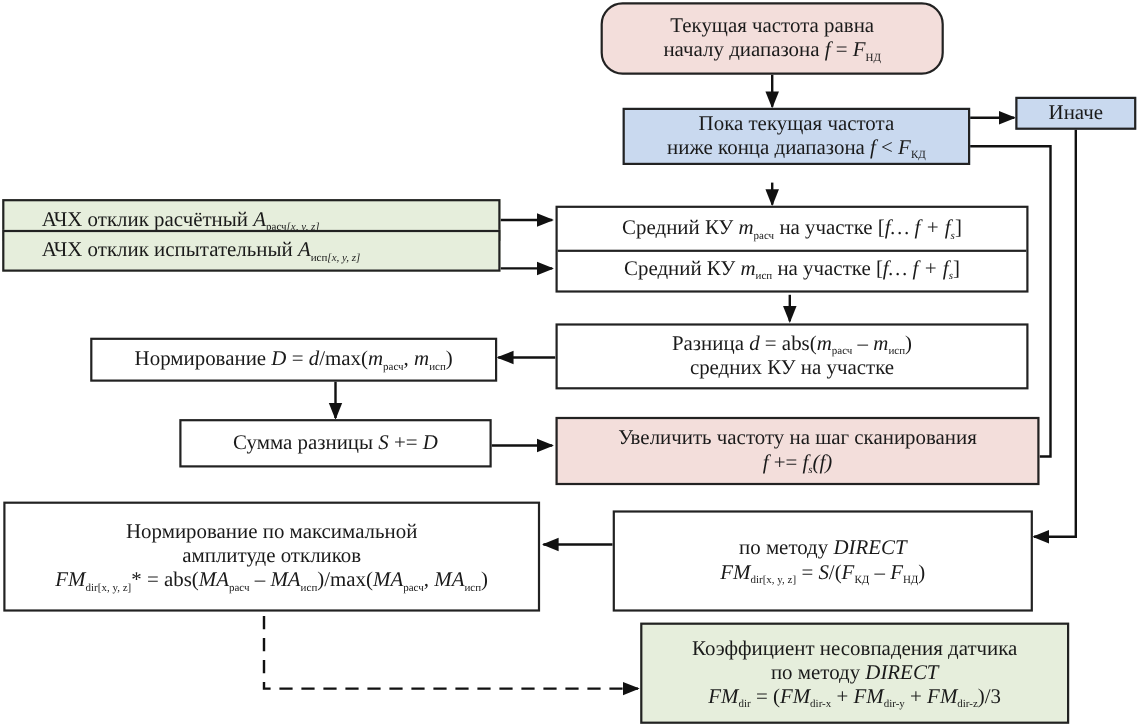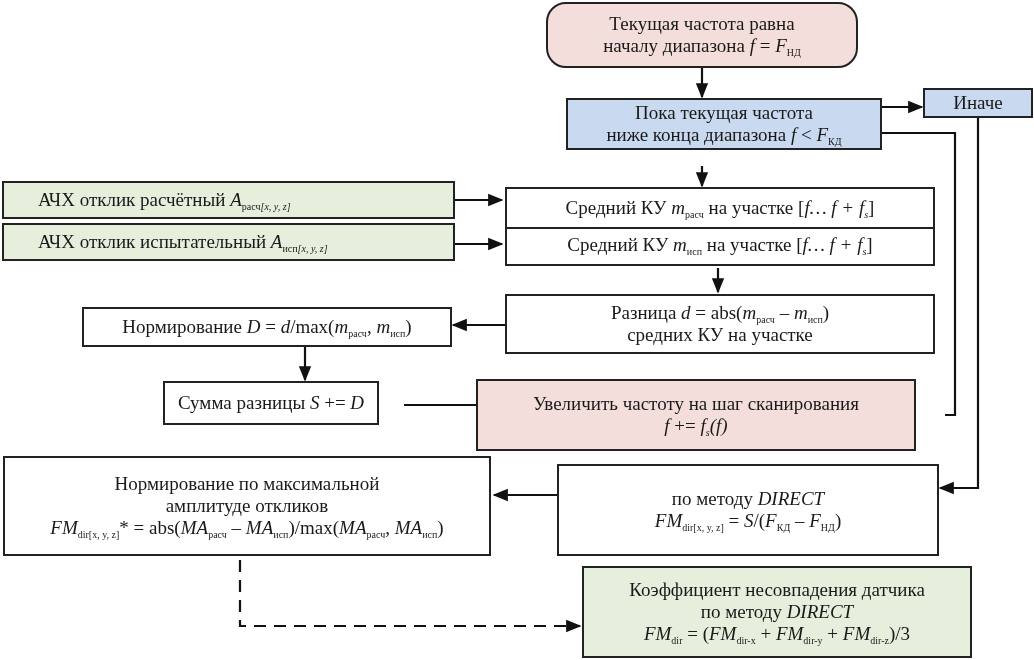--- a/index.html
+++ b/index.html
@@ -70,21 +70,21 @@
 </div>
 
 <div class="box blue" style="left:923px; top:88px; width:110px; height:30px;">
   <span>Иначе</span>
 </div>
 
 <div class="box green left" style="left:2px; top:181px; width:453px; height:38px;">
   <span class="row"><span>АЧХ отклик расчётный </span><i>A</i><sub><span>расч</span><i>[x, y, z]</i></sub></span>
 </div>
 
-<div class="box green left" style="left:2px; top:223px; width:453px; height:38px; ">
+<div class="box green left" style="left:2px; top:209px; width:453px; height:38px; ">
   <span class="row"><span>АЧХ отклик испытательный </span><i>A</i><sub><span>исп</span><i>[x, y, z]</i></sub></span>
 </div>
 
 <div class="box white" style="left:505px; top:187px; width:430px; height:79px; justify-content:flex-start;">
   <div style="height:39px; display:flex; align-items:center;">
     <span class="row"><span>Средний КУ </span><i>m</i><sub>расч</sub><span> на участке [</span><i>f… f + f</i><sub><i>s</i></sub><span>]</span></span>
   </div>
   <div class="split" style="top:38px;"></div>
   <div style="height:40px; display:flex; align-items:center;">
     <span class="row"><span>Средний КУ </span><i>m</i><sub>исп</sub><span> на участке [</span><i>f… f + f</i><sub><i>s</i></sub><span>]</span></span>
@@ -93,25 +93,25 @@
 
 <div class="box white" style="left:505px; top:294px; width:430px; height:60px;">
   <span class="row"><span>Разница </span><i>d</i><span> = abs(</span><i>m</i><sub>расч</sub><span> – </span><i>m</i><sub>исп</sub><span>)</span></span>
   <span class="row">средних КУ на участке</span>
 </div>
 
 <div class="box white" style="left:82px; top:307px; width:370px; height:40px;">
   <span class="row"><span>Нормирование </span><i>D</i><span> = </span><i>d</i><span>/max(</span><i>m</i><sub>расч</sub><span>, </span><i>m</i><sub>исп</sub><span>)</span></span>
 </div>
 
-<div class="box white" style="left:163px; top:381px; width:216px; height:44px;">
+<div class="box white" style="left:163px; top:381px; width:284px; height:44px;">
   <span class="row"><span>Сумма разницы </span><i>S</i><span> += </span><i>D</i></span>
 </div>
 
-<div class="box pink" style="left:476px; top:379px; width:440px; height:72px;text-align:right;">
+<div class="box pink" style="left:505px; top:379px; width:440px; height:62px;text-align:right;">
   <span class="row">Увеличить частоту на шаг сканирования</span>
   <span class="row"><i>f</i><span> += </span><i>f</i><sub><i>s</i></sub><i>(f)</i></span>
 </div>
 
 <div class="box white" style="left:3px; top:456px; width:488px; height:100px;">
   <span class="row">Нормирование по максимальной</span>
   <span class="row">амплитуде откликов</span>
   <span class="row"><i>FM</i><sub>dir[x, y, z]</sub><span>* = abs(</span><i>MA</i><sub>расч</sub><span> – </span><i>MA</i><sub>исп</sub><span>)/max(</span><i>MA</i><sub>расч</sub><span>, </span><i>MA</i><sub>исп</sub><span>)</span></span>
 </div>
 

